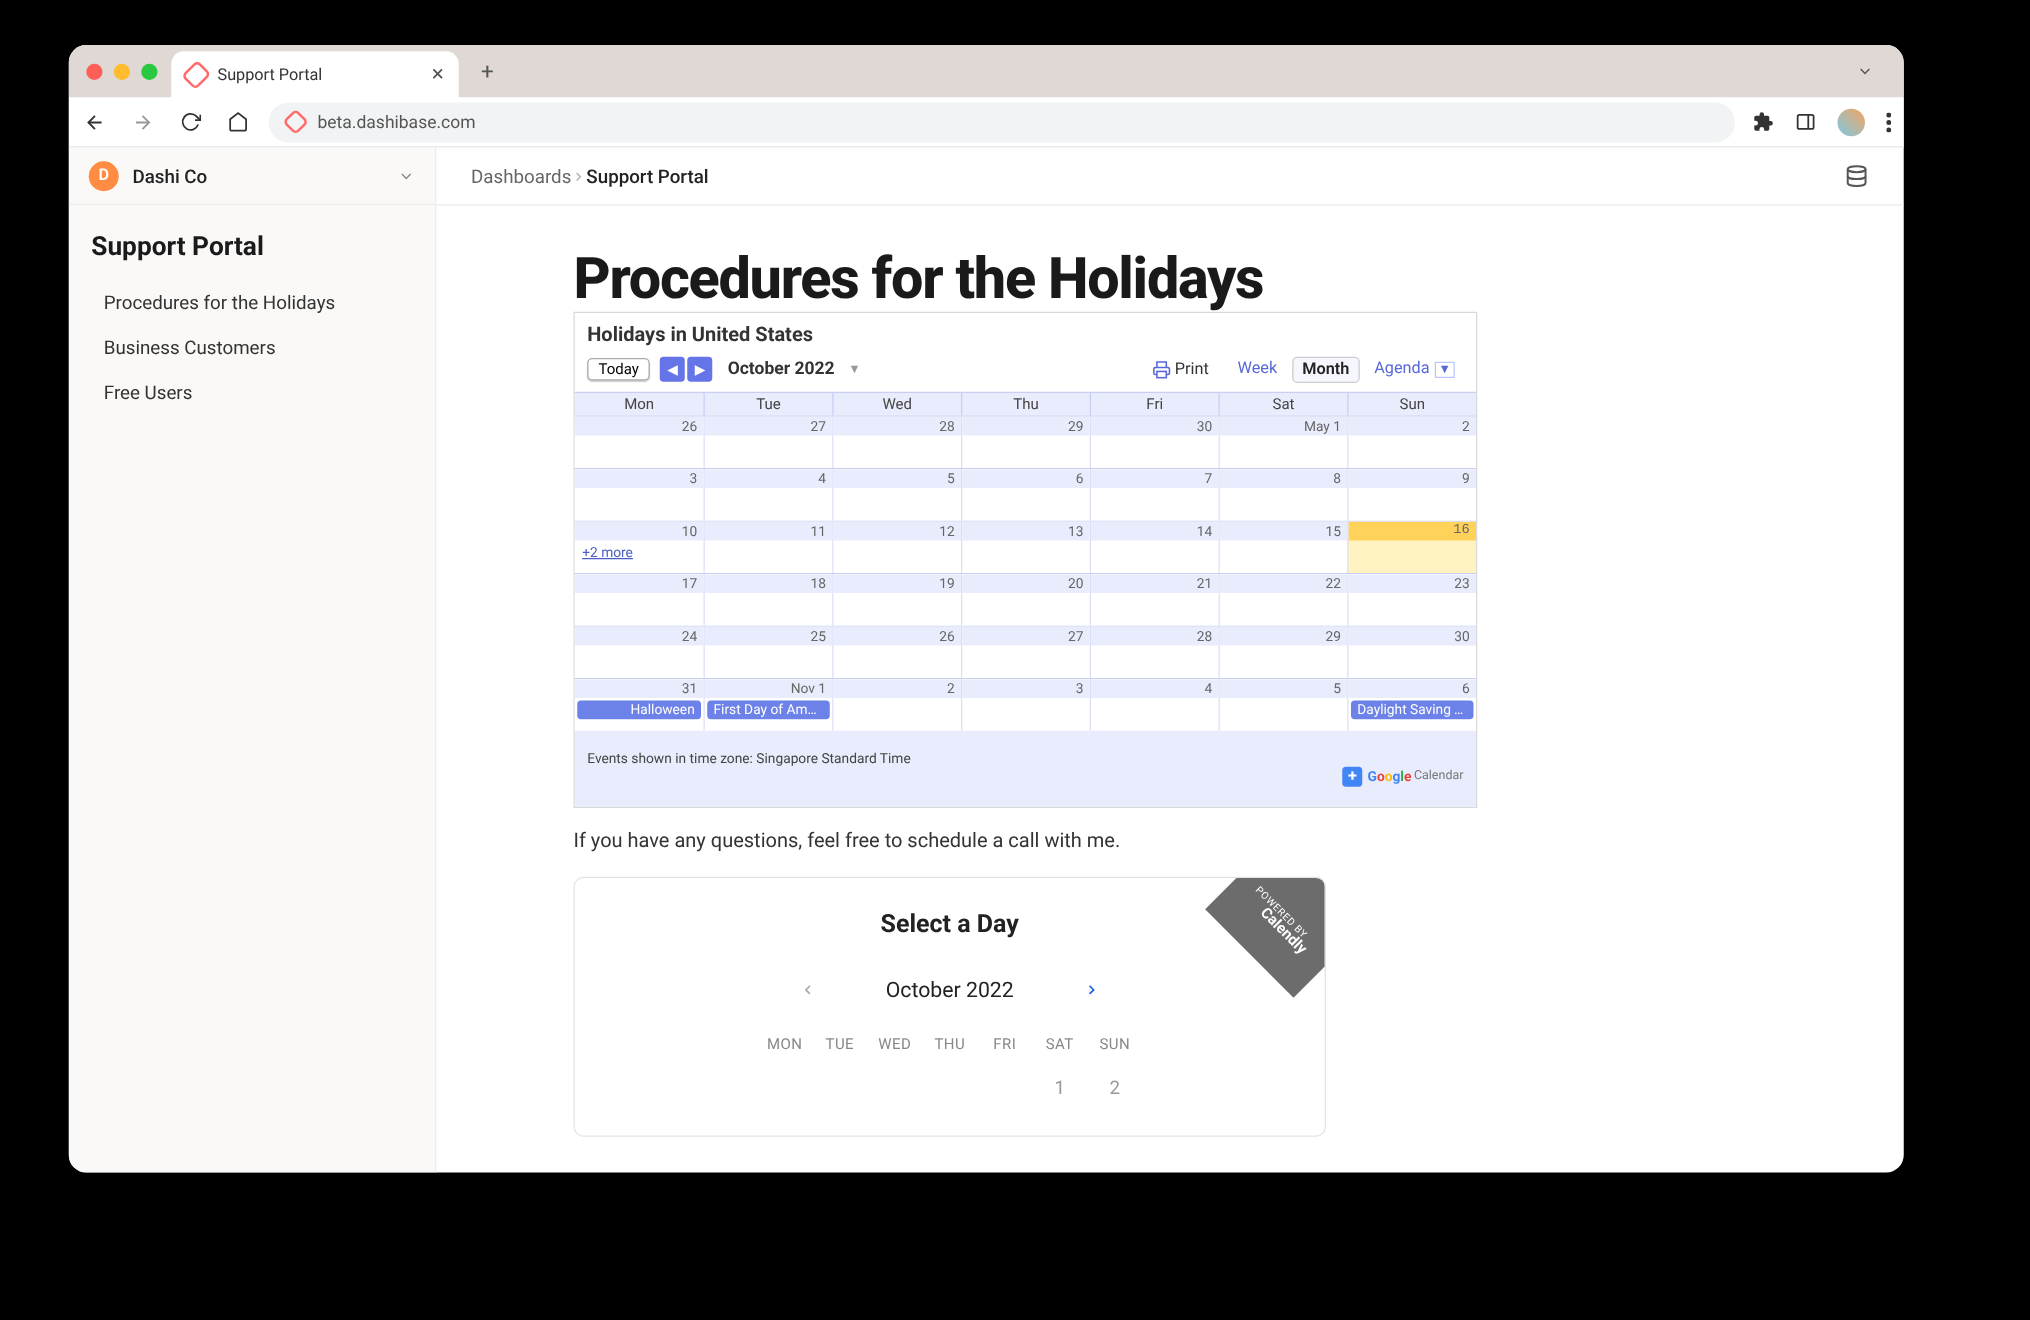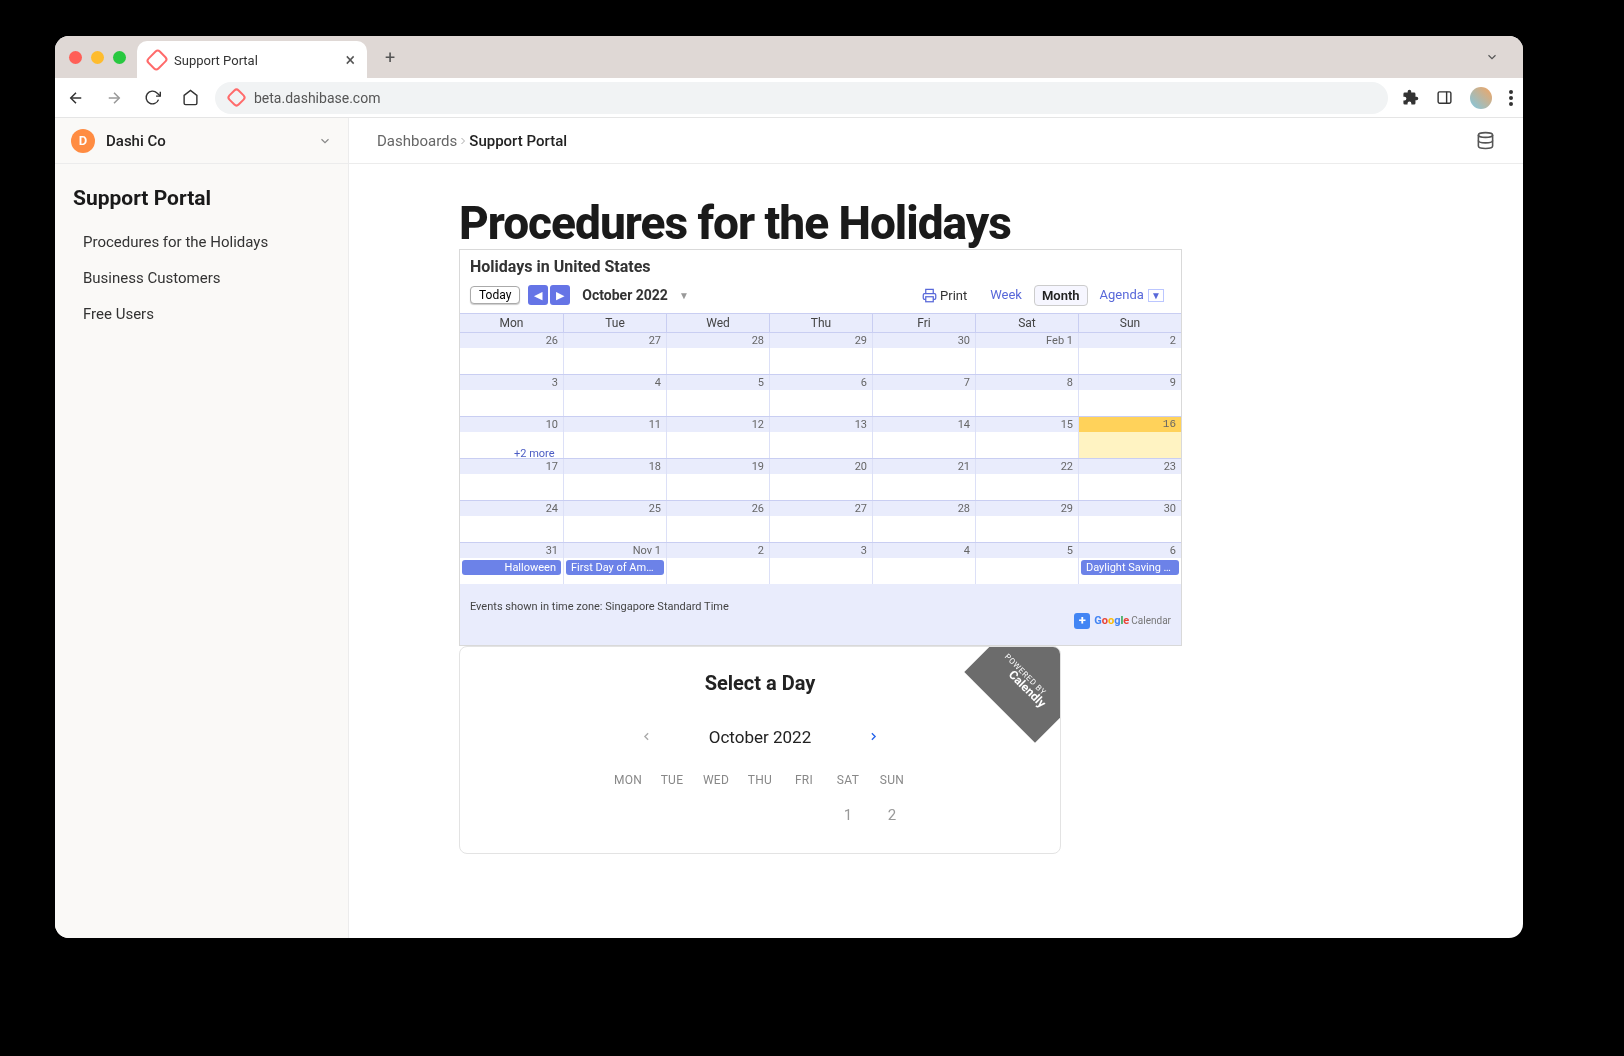--- a/index.html
+++ b/index.html
@@ -70,21 +70,21 @@
 .gcal-dow { display: grid; grid-template-columns: repeat(7, 1fr); background: #e9ecfc; font-size: 12px; color: #444; }
 .gcal-dow div { text-align: center; padding: 2px 0; border-left: 1px solid #c9cef2; }
 .gcal-dow div:first-child { border-left: none; }
 .gcal-weeks { display: grid; grid-template-rows: repeat(6, 42px); }
 .gcal-week { display: grid; grid-template-columns: repeat(7, 1fr); border-top: 1px solid #c9cef2; }
 .gcal-cell { border-left: 1px solid #dce0f7; background: #fff; position: relative; font-size: 11px; color: #666; text-align: right; padding: 2px 5px; overflow: hidden; }
 .gcal-cell:first-child { border-left: none; }
 .gcal-cell .num-bar { position: absolute; left: 0; right: 0; top: 0; height: 15px; background: #e9ecfc; padding: 1px 5px; text-align: right; }
 .gcal-cell.hilite { background: #fff3c2; }
 .gcal-cell.hilite .num-bar { background: #ffd25a; font-family: Liberation Mono, monospace; }
-.gcal-more { color: #4b5cc4; text-decoration: underline; font-size: 11px; position: absolute; left: 6px; top: 30px; cursor: pointer; margin-left: 48px; }
+.gcal-more { color: #4b5cc4; text-decoration: underline; font-size: 11px; position: absolute; left: 6px; top: 18px; cursor: pointer; }
 .gcal-event { position: absolute; left: 2px; right: 2px; top: 17px; background: #6c82e8; color: #fff; font-size: 11px; padding: 1px 5px; border-radius: 3px; white-space: nowrap; overflow: hidden; text-overflow: ellipsis; }
 .gcal-footer { background: #e9ecfc; font-size: 11px; color: #444; padding: 16px 10px; display: flex; align-items: flex-start; flex-direction: column; }
 .gcal-plus { background: #4285f4; color: #fff; width: 16px; height: 16px; display: inline-flex; align-items: center; justify-content: center; border-radius: 3px; font-weight: bold; font-size: 13px; margin-right: 4px; }
 .glogo-g { color: #4285f4; font-weight: 700; }
 .glogo-o1 { color: #ea4335; font-weight: 700; }
 .glogo-o2 { color: #fbbc05; font-weight: 700; }
 .glogo-g2 { color: #4285f4; font-weight: 700; }
 .glogo-l { color: #34a853; font-weight: 700; }
 .glogo-e { color: #ea4335; font-weight: 700; }
 .glogo-cal { color: #777; margin-left: 2px; font-size: 10px; }
@@ -271,21 +271,21 @@
                   <div class="gcal-cell">
                     <div class="num-bar">28</div>
                   </div>
                   <div class="gcal-cell">
                     <div class="num-bar">29</div>
                   </div>
                   <div class="gcal-cell">
                     <div class="num-bar">30</div>
                   </div>
                   <div class="gcal-cell">
-                    <div class="num-bar">Feb 1</div>
+                    <div class="num-bar">May 1</div>
                   </div>
                   <div class="gcal-cell">
                     <div class="num-bar">2</div>
                   </div>
                 </div>
                 <div class="gcal-week">
                   <div class="gcal-cell">
                     <div class="num-bar">3</div>
                   </div>
                   <div class="gcal-cell">
@@ -408,20 +408,21 @@
           <div class="gcal-footer">
             <span>Events shown in time zone: Singapore Standard Time</span>
             <span class="gcal-branding">
               <span class="gcal-plus">+</span>
               <span><span class="glogo-g">G</span><span class="glogo-o1">o</span><span class="glogo-o2">o</span><span class="glogo-g2">g</span><span class="glogo-l">l</span><span class="glogo-e">e</span></span>
               <span class="glogo-cal">Calendar</span>
             </span>
           </div>
         </div>
 
+        <p class="followup-text">If you have any questions, feel free to schedule a call with me.</p>
 
         <div class="calendly">
           <div class="calendly-ribbon">
             <span class="calendly-ribbon-text">Powered by</span>
             <span class="calendly-ribbon-brand">Calendly</span>
           </div>
           <div class="calendly-title">Select a Day</div>
           <div class="calendly-nav">
             <span class="calendly-nav-btn">
                 <svg width="13" height="13" viewBox="0 0 24 24" fill="none" stroke="currentColor" stroke-width="2.5">

